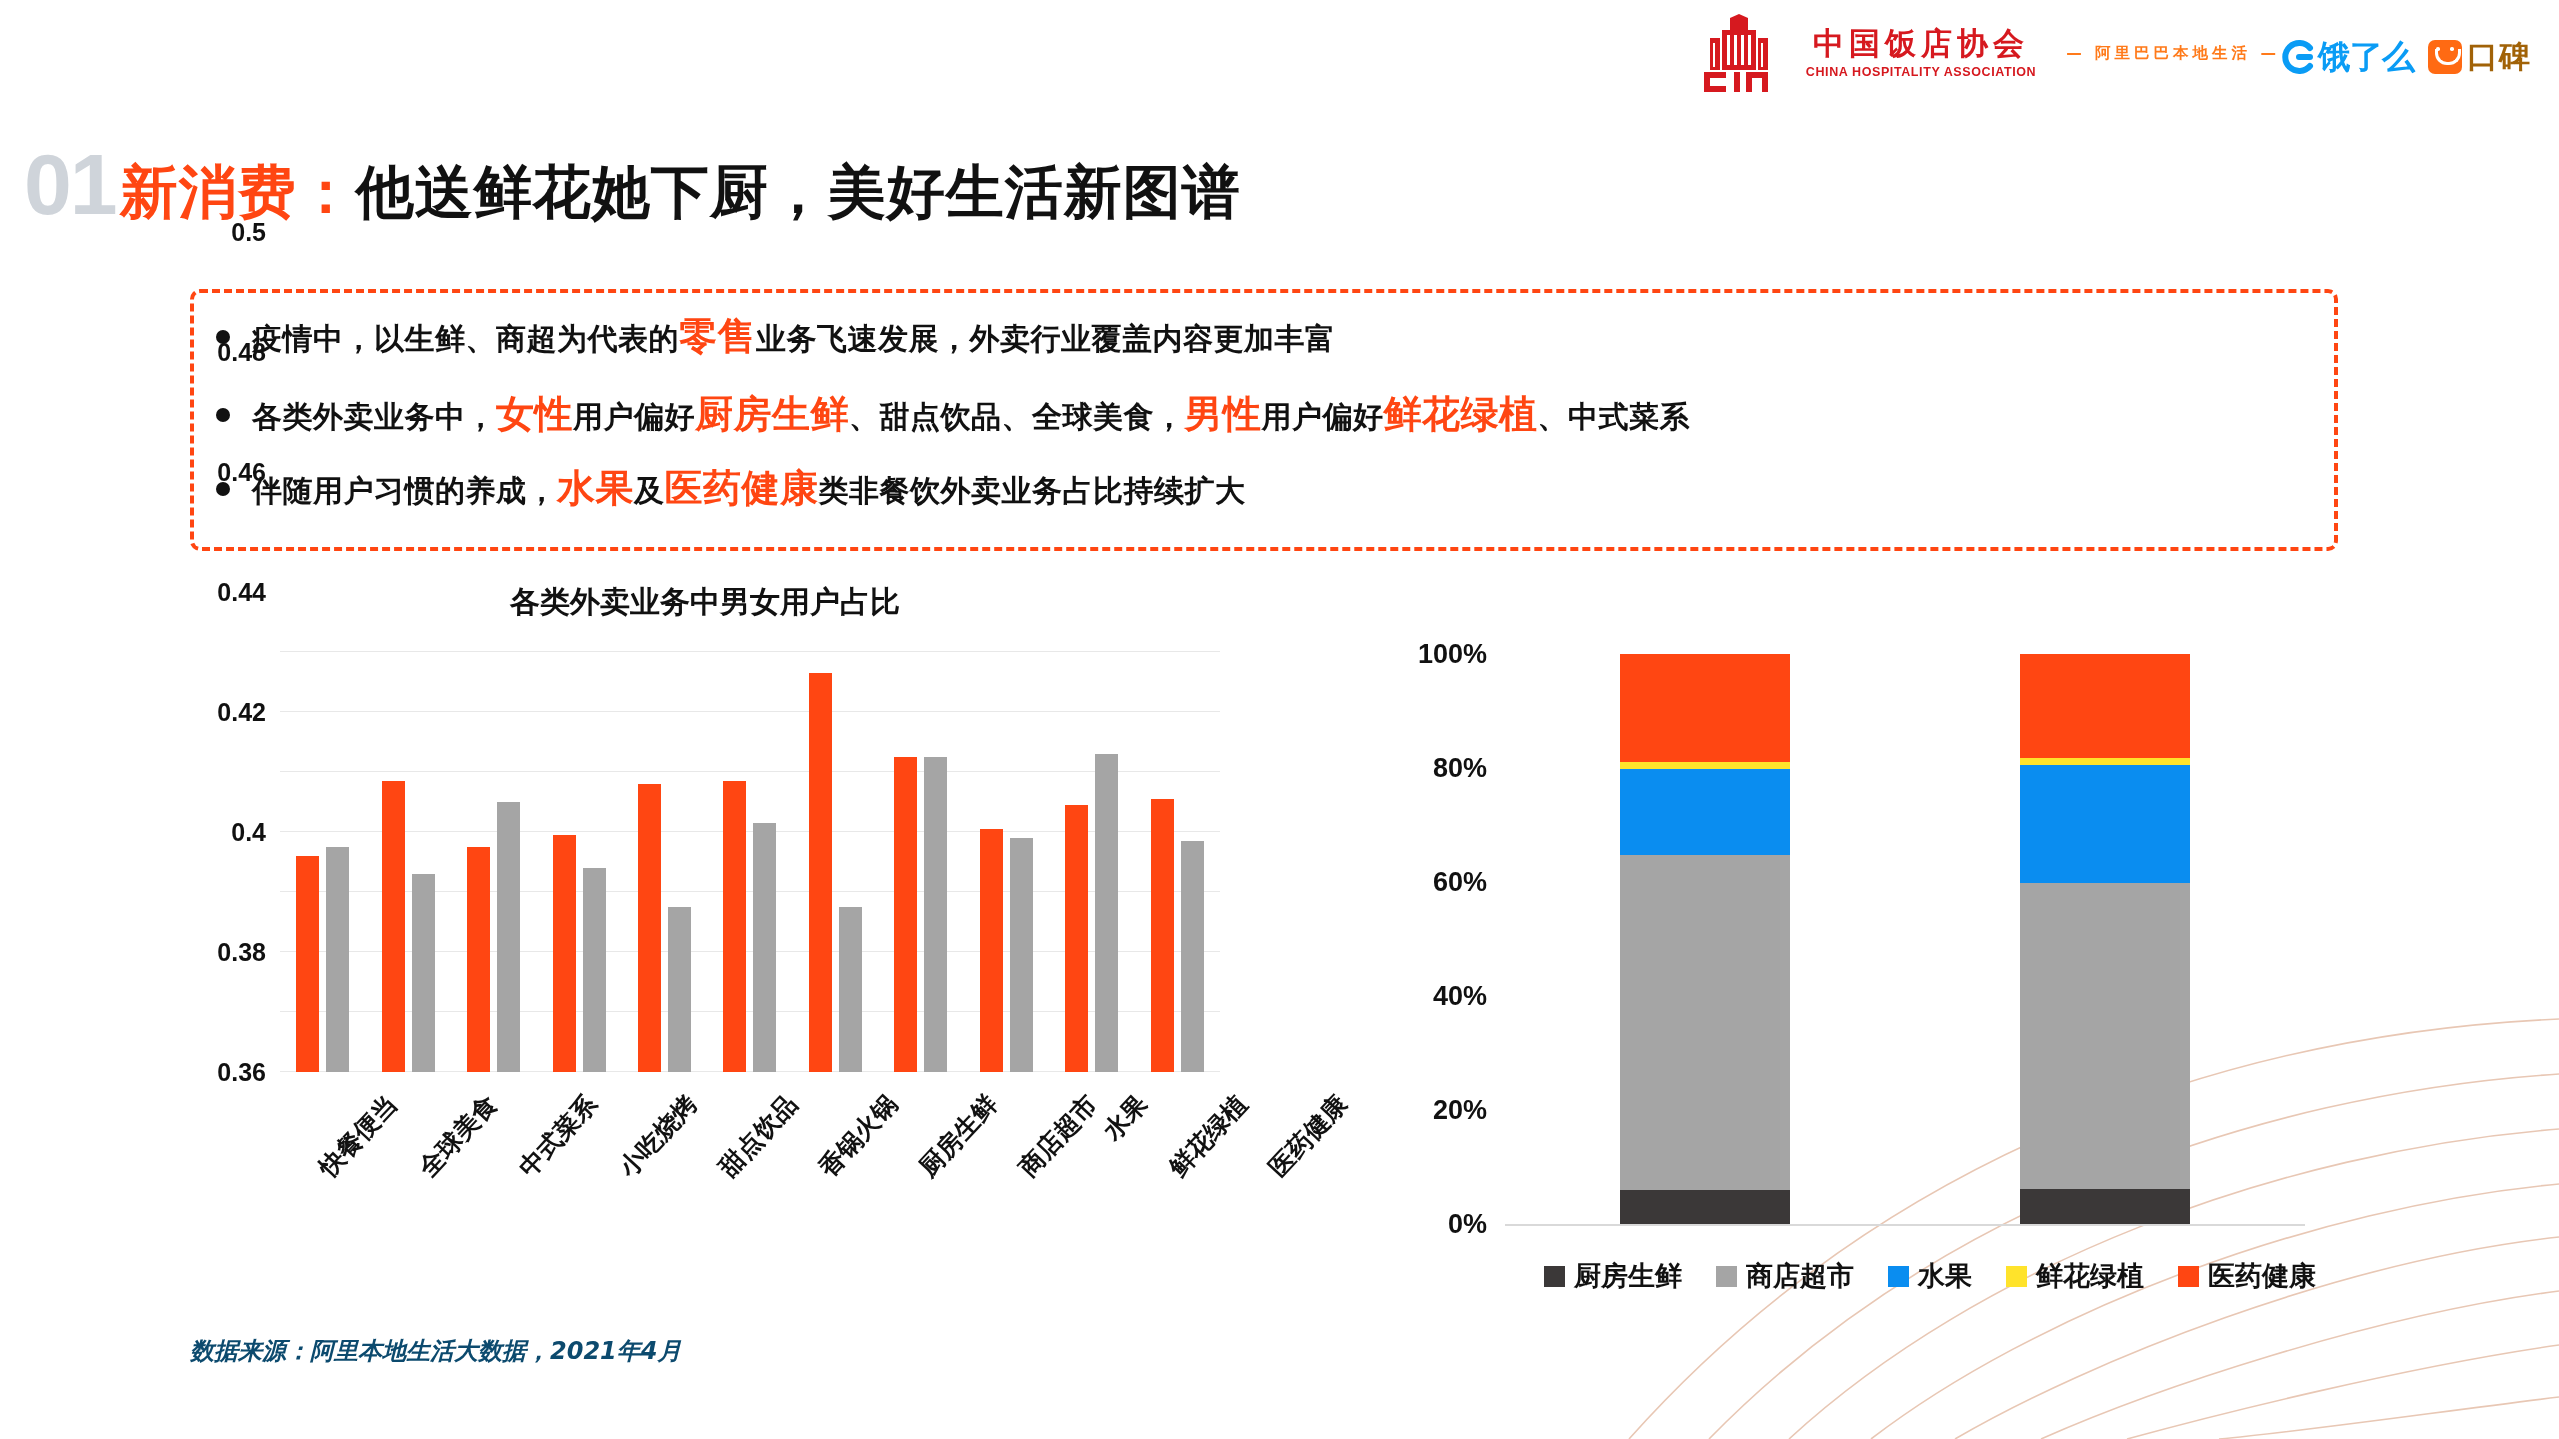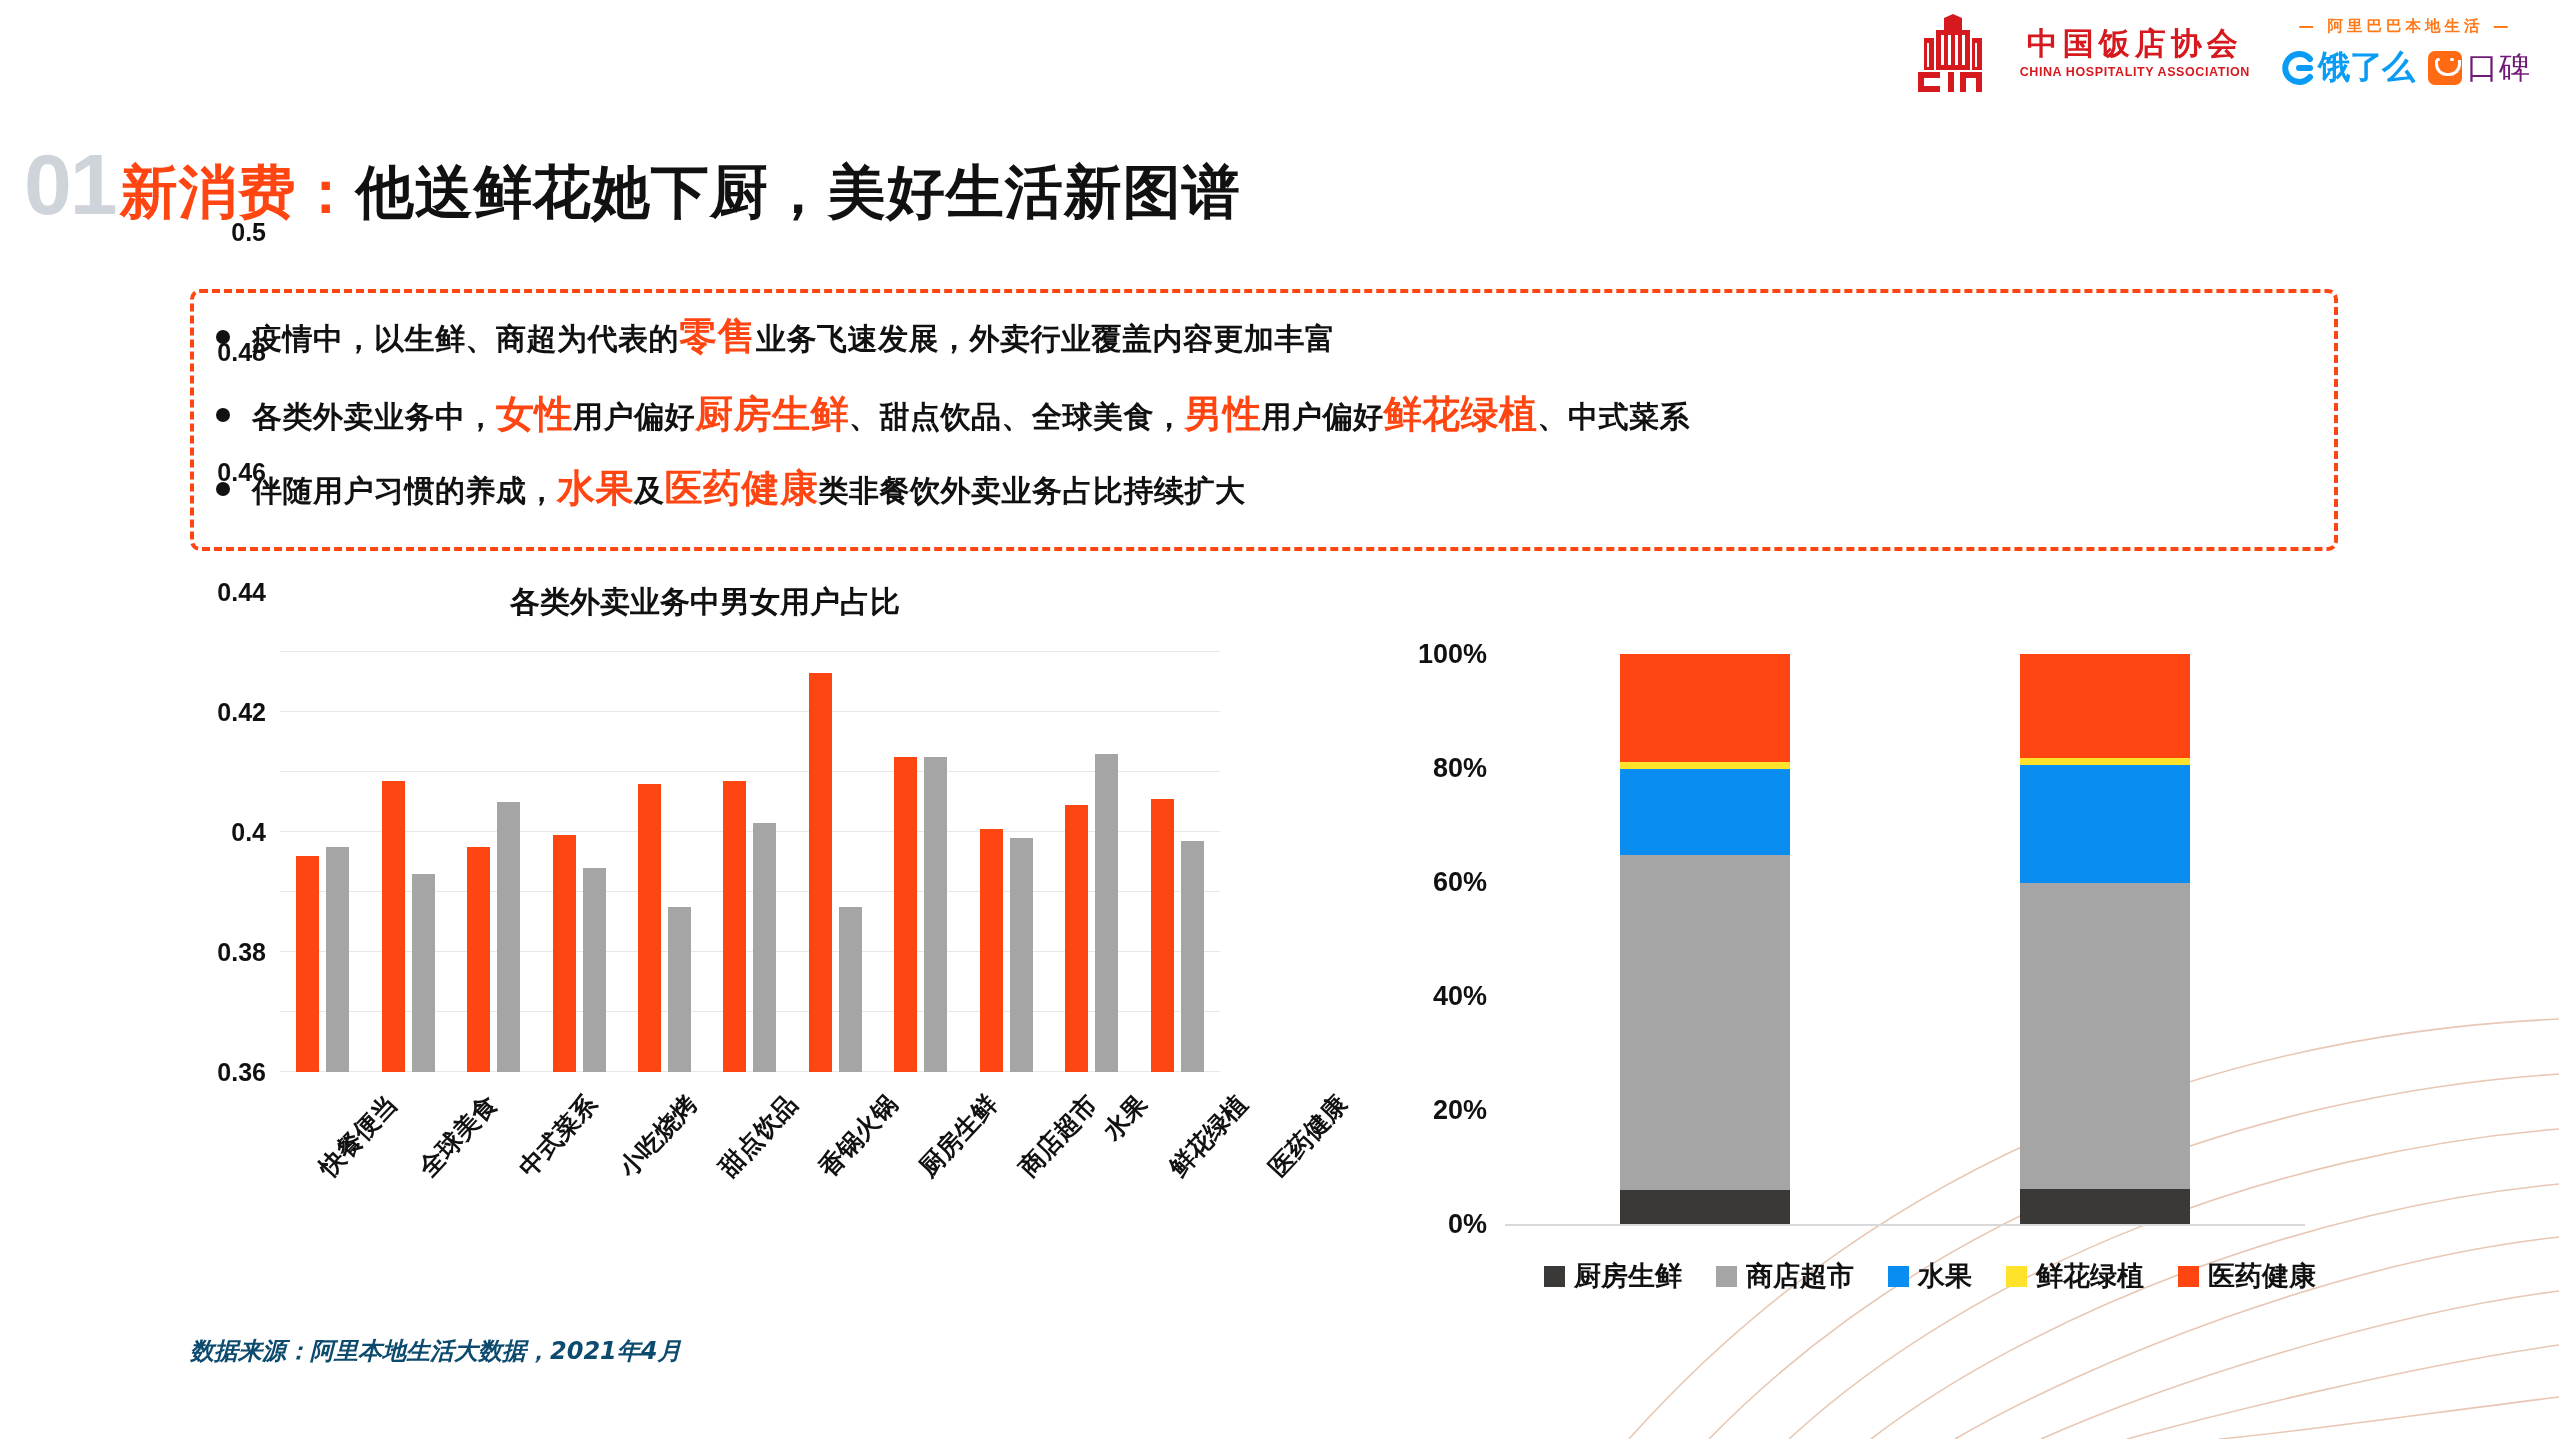--- a/index.html
+++ b/index.html
@@ -17,31 +17,31 @@
   .deco-arcs { position: absolute; right: 0; bottom: 0; width: 1100px; height: 460px; pointer-events: none; }
 
   
   .logo-bar { position: absolute; top: 14px; right: 28px; display: flex; align-items: center; gap: 30px; }
   .cha-logo { display: flex; align-items: center; gap: 24px; }
   .cha-mark { width: 86px; height: 78px; }
   .cha-text { display: flex; flex-direction: column; align-items: center; line-height: 1; }
   .cha-cn { font-size: 31px; font-weight: bold; color: #d6191f; letter-spacing: 5px; font-family: "DejaVu Sans", sans-serif; }
   .cha-en { font-size: 12.5px; font-weight: bold; color: #d6191f; letter-spacing: 0.6px; margin-top: 7px; }
 
-  .ali-logo { display: flex; flex-direction: column; align-items: center; }
+  .ali-logo { display: flex; align-items: center; }
   .ali-top { font-size: 15.5px; color: #ff7a1a; font-weight: bold; letter-spacing: 4px; font-family: "DejaVu Sans", sans-serif; white-space: nowrap; }
   .ali-bottom { display: flex; align-items: center; gap: 14px; margin-top: 8px; }
   .eleme { display: flex; align-items: center; gap: 2px; }
   .eleme-e { width: 36px; height: 36px; }
   .eleme-cn { font-size: 33px; font-weight: bold; color: #0a9cf5; letter-spacing: -1px; font-family: "DejaVu Sans", sans-serif; }
   .koubei { display: flex; align-items: center; gap: 5px; }
   .kb-mark { width: 34px; height: 34px; background: #ff6a13; border-radius: 7px; position: relative; }
   .kb-smile { position: absolute; left: 7px; top: 9px; width: 20px; height: 13px; border: 3px solid #fff; border-top: none; border-radius: 0 0 12px 12px; }
   .kb-dot { position: absolute; width: 3.5px; height: 3.5px; background: #fff; border-radius: 50%; top: 7px; }
-  .kb-text { font-size: 31px; font-weight: normal; color: #701a75; letter-spacing: 1px; font-family: "DejaVu Sans", sans-serif; }
+  .kb-text { font-size: 31px; font-weight: bold; color: #a16207; letter-spacing: 1px; font-family: "DejaVu Sans", sans-serif; }
 
   
   .title-row { position: absolute; left: 24px; top: 148px; display: flex; align-items: flex-end; }
   .title-num { font-size: 86px; font-weight: bold; color: #cfd4da; line-height: 0.85; letter-spacing: -2px; font-family: "Liberation Sans", sans-serif; }
   .title-hl { font-size: 58px; font-weight: bold; color: #ff4612; line-height: 1; letter-spacing: 1px; font-family: "DejaVu Sans", sans-serif; margin-left: 4px; }
   .title-rest { font-size: 58px; font-weight: bold; color: #111; line-height: 1; letter-spacing: 1px; font-family: "DejaVu Sans", sans-serif; }
 
   
   .bullets-box {
     position: absolute; left: 190px; top: 289px; width: 2140px; height: 254px;

